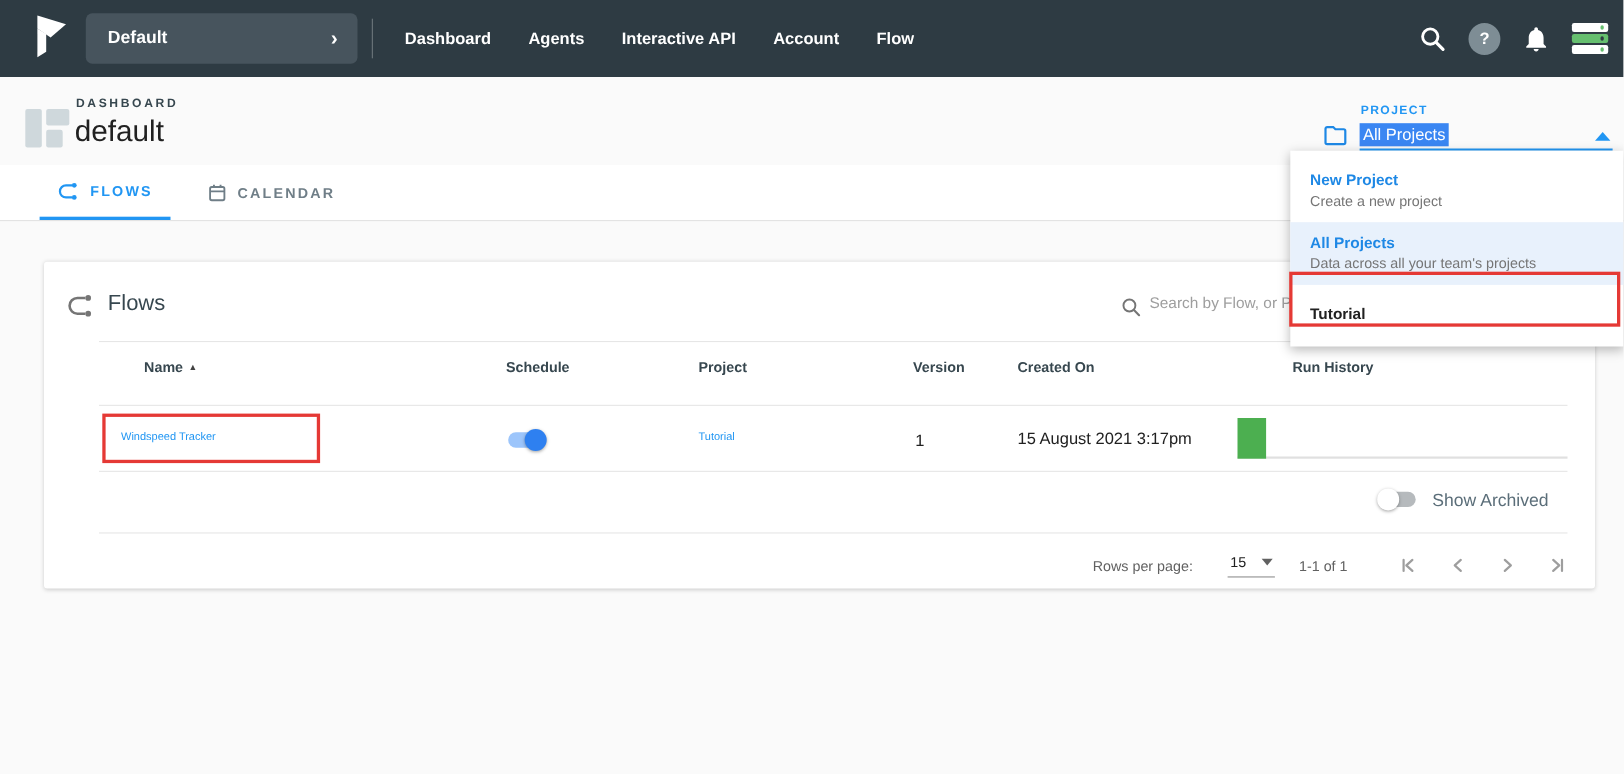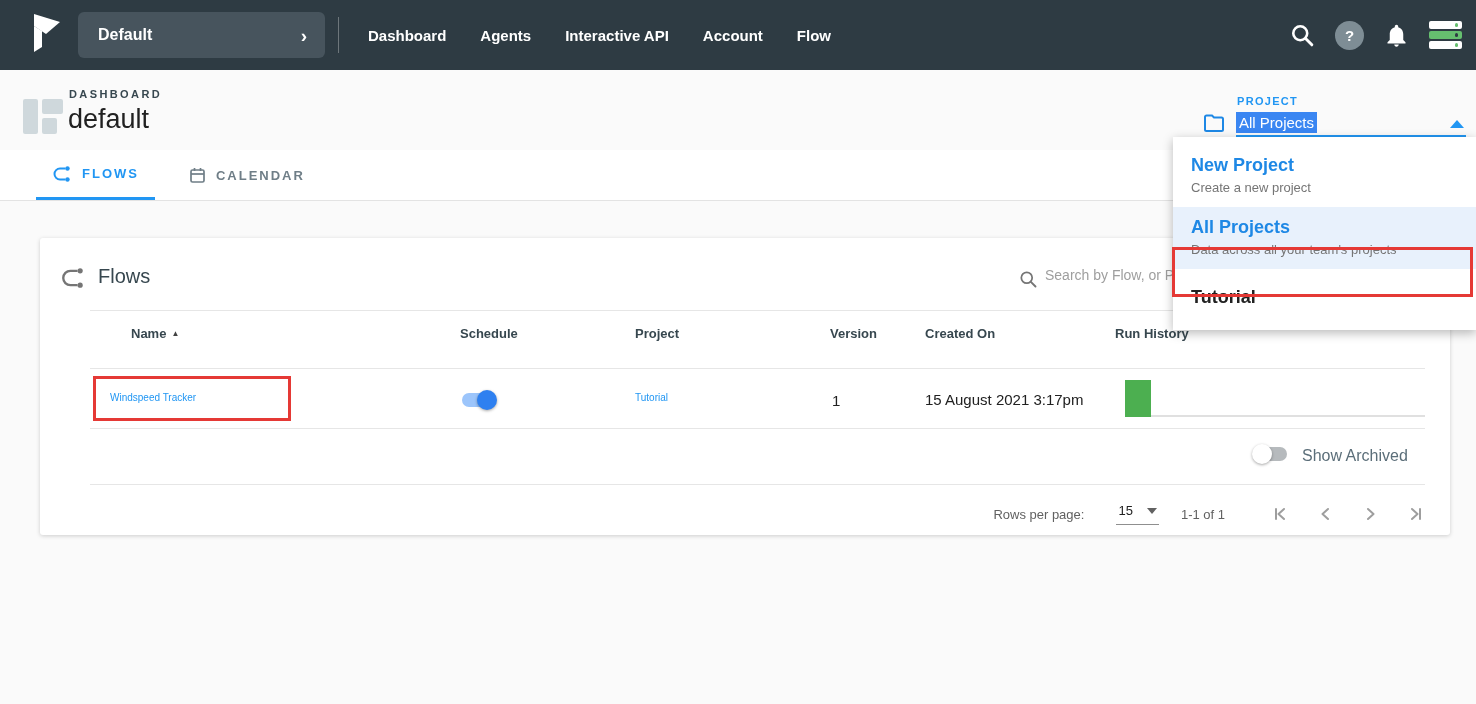--- a/index.html
+++ b/index.html
@@ -93,21 +93,21 @@
   .caret-down { width:0; height:0; border-left:5px solid transparent; border-right:5px solid transparent;
     border-top:6px solid #616161; }
   #range-label { margin-left:22px; }
   #pager-icons { display:flex; gap:22px; margin-left:46px; margin-right:0; align-items:center; }
   #pager-icons svg { display:block; cursor:pointer; }
 
   
   #project-menu { position:absolute; left:1173px; top:137px; width:303px; background:#fff;
     box-shadow:0 3px 10px rgba(0,0,0,.28); padding-top:8px; z-index:30; }
   .menu-item { padding:10px 18px 12px 18px; cursor:pointer; }
-  .menu-item .mi-title { font-size:18px; font-weight:700; color:#1e88e5; }
+  .menu-item .mi-title { font-size:14px; font-weight:700; color:#1e88e5; }
   .menu-item .mi-sub { font-size:13px; color:#757575; margin-top:4px; }
   .menu-item.highlighted { background:#e8f1fc; }
   .menu-item.plain { padding:18px 18px 22px 18px; }
   .menu-item.plain .mi-title { color:#212121; }
 
   
   .anno-box { position:absolute; border:3px solid #e53935; z-index:40; pointer-events:none; }
   #anno-row { left:93px; top:376px; width:198px; height:45px; }
   #anno-menu { left:1172px; top:247px; width:301px; height:50px; }
 </style>
@@ -212,21 +212,21 @@
 
     <div class="tline" style="top:72px;"></div>
 
     <div class="th" style="left:70px;padding-left:21px;">
       <span>Name</span><span class="sort-arrow">▲</span>
     </div>
     <div class="th" style="left:420px;text-align:right;">Schedule</div>
     <div class="th" style="left:595px;">Project</div>
     <div class="th" style="left:790px;">Version</div>
     <div class="th" style="left:885px;">Created On</div>
-    <div class="th" style="left:1075px;text-align:right;">Run History</div>
+    <div class="th" style="left:1135px;text-align:right;">Run History</div>
 
     <div class="tline" style="top:130px;"></div>
 
     <div>
       <a class="link abs" style="left:70px; top:154px;">Windspeed Tracker</a>
       <span class="switch on" style="left:421px; top:152px;">
         <span class="track"></span>
           <span class="thumb"></span>
       </span>
       <a class="link abs" style="left:595px; top:154px;">Tutorial</a>

